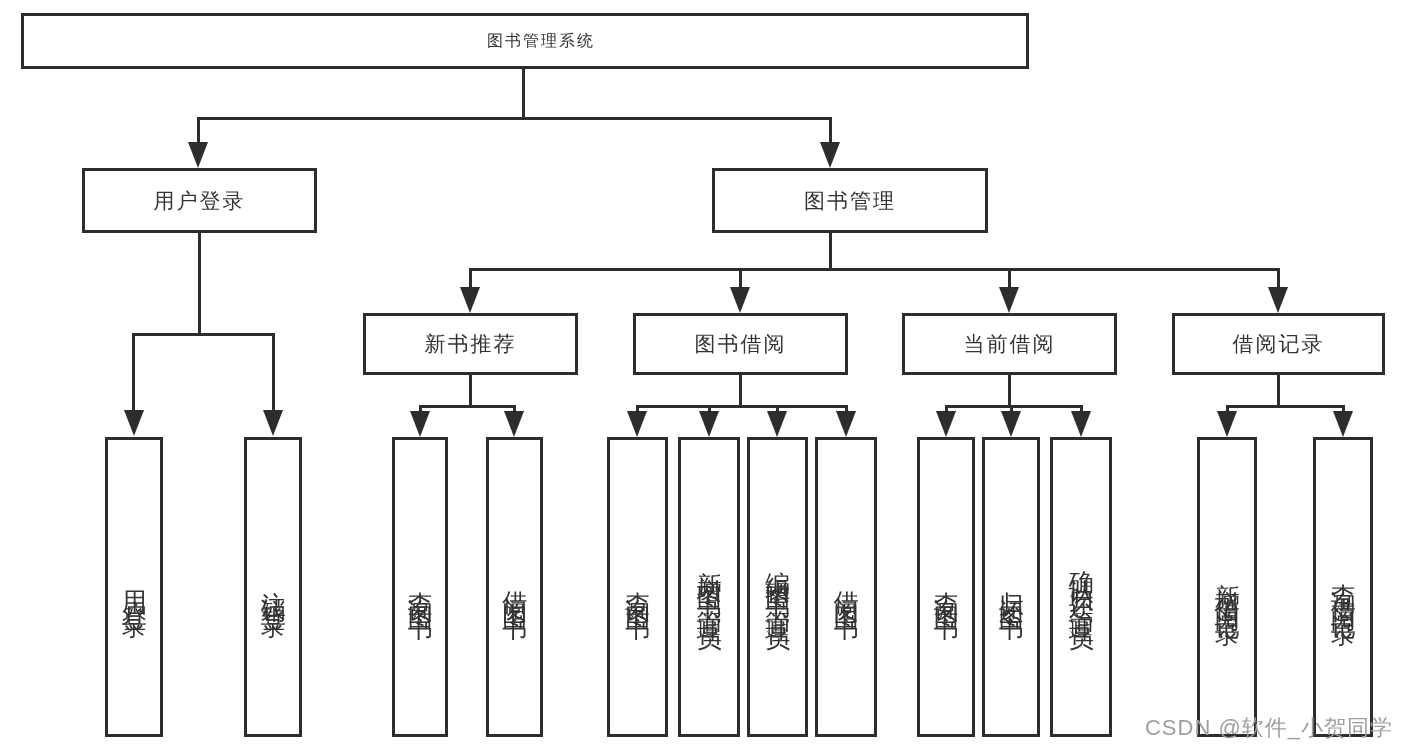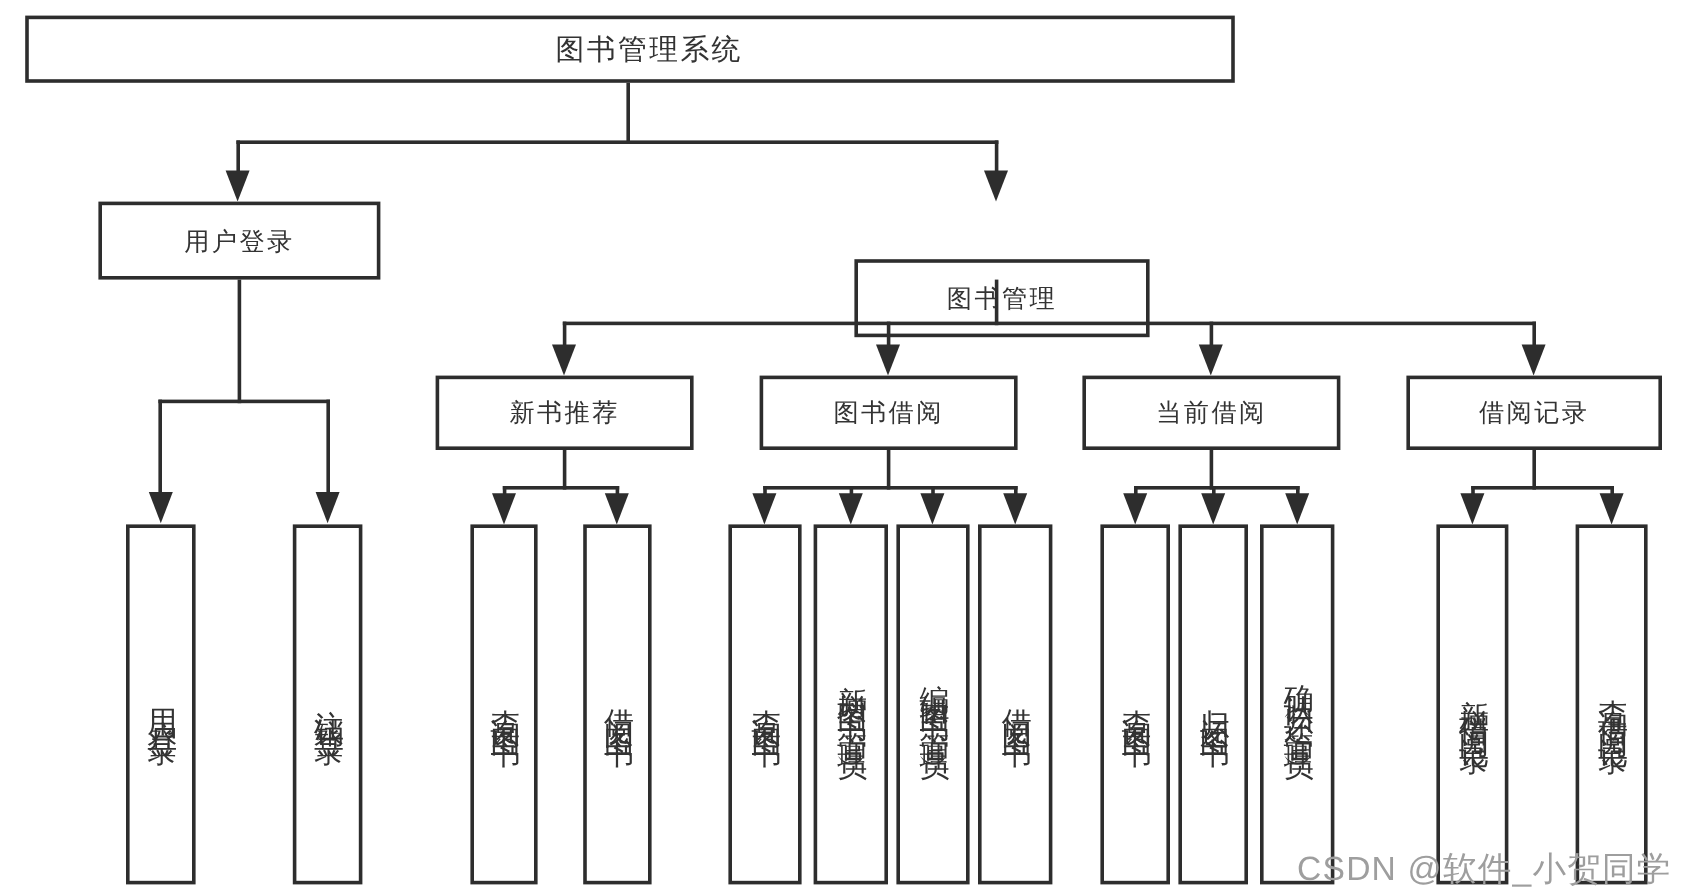--- a/index.html
+++ b/index.html
@@ -5,34 +5,34 @@
   html,body{margin:0;padding:0;background:#fff;}
   .canvas{
     position:relative;width:1405px;height:747px;background:#ffffff;
     font-family:"Liberation Sans","DejaVu Sans",sans-serif;overflow:hidden;
   }
   .box{
     position:absolute;background:#ffffff;border:3px solid #2d2d2d;
     box-sizing:border-box;display:flex;align-items:center;justify-content:center;
   }
   .box.h span{font-size:21px;color:#333333;letter-spacing:2px;white-space:nowrap;}
-  .box.root span{font-size:24px;margin-left:32px;}
+  .box.root span{font-size:16px;margin-left:32px;}
   .box.leaf span{
     writing-mode:vertical-rl;text-orientation:mixed;
     font-size:25px;letter-spacing:8px;color:#333333;line-height:1.1;white-space:nowrap;
   }
   .vline{position:absolute;width:3px;background:#2d2d2d;}
   .hline{position:absolute;height:3px;background:#2d2d2d;}
   .ahead{
     position:absolute;width:0;height:0;
     border-left:10px solid transparent;border-right:10px solid transparent;
     border-top:26px solid #2d2d2d;
   }
   .watermark{
-    position:absolute;right:12px;bottom:4px;font-size:28px;
+    position:absolute;right:12px;bottom:4px;font-size:22px;
     color:#9e9e9e;letter-spacing:1px;white-space:nowrap;
   }
 </style>
 </head>
 <body>
 
 <div class="canvas">
 
   <div class="box h root" style="left:21px;top:13px;width:1008px;height:56px;">
     <span>图书管理系统</span>
@@ -41,21 +41,21 @@
   <div class="vline" style="left:522px;top:69px;height:51px;"></div>
   <div class="hline" style="left:197px;top:117px;width:635px;"></div>
   <div class="vline" style="left:197px;top:117px;height:27px;"></div>
   <div class="ahead" style="left:188px;top:142px;"></div>
   <div class="vline" style="left:829px;top:117px;height:27px;"></div>
   <div class="ahead" style="left:820px;top:142px;"></div>
 
   <div class="box h" style="left:82px;top:168px;width:235px;height:65px;">
     <span>用户登录</span>
   </div>
-  <div class="box h" style="left:712px;top:168px;width:246px;height:65px;margin-top:48px;">
+  <div class="box h" style="left:712px;top:168px;width:276px;height:65px;">
     <span>图书管理</span>
   </div>
 
   <div class="vline" style="left:198px;top:233px;height:103px;"></div>
   <div class="hline" style="left:132px;top:333px;width:143px;"></div>
   <div class="vline" style="left:132px;top:333px;height:79px;"></div>
   <div class="ahead" style="left:124px;top:410px;"></div>
   <div class="vline" style="left:272px;top:333px;height:79px;"></div>
   <div class="ahead" style="left:263px;top:410px;"></div>
 

